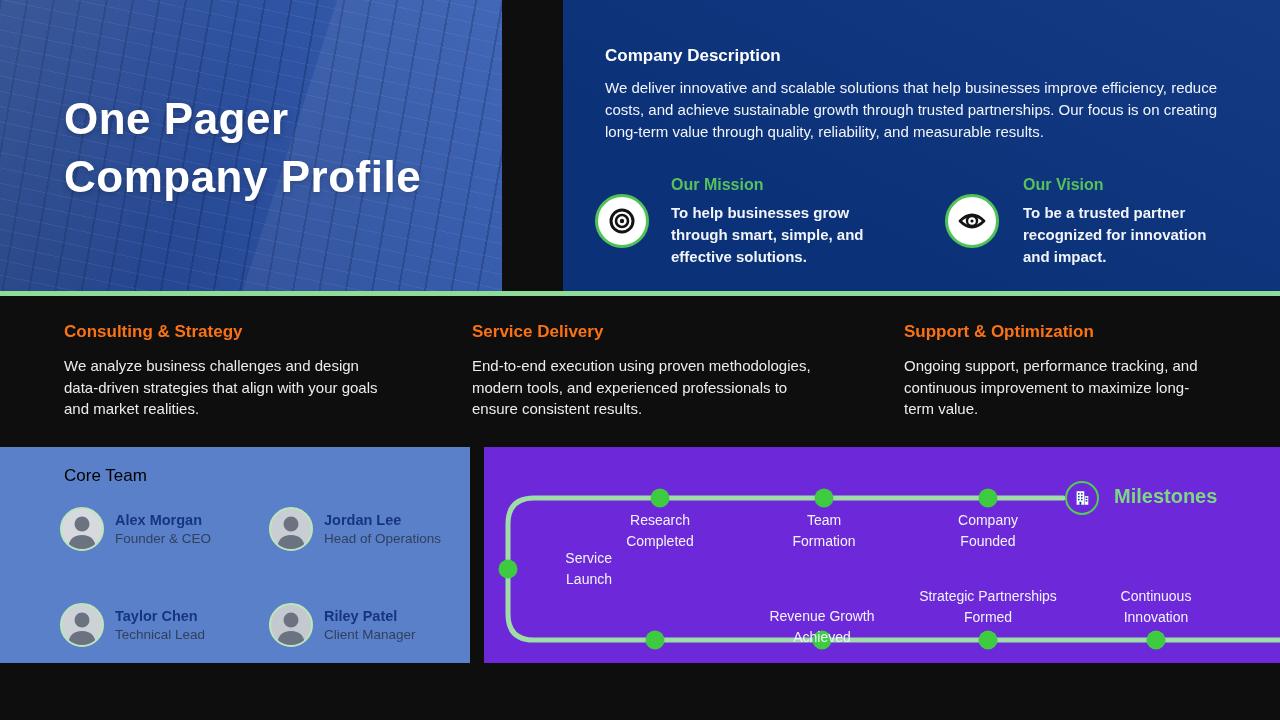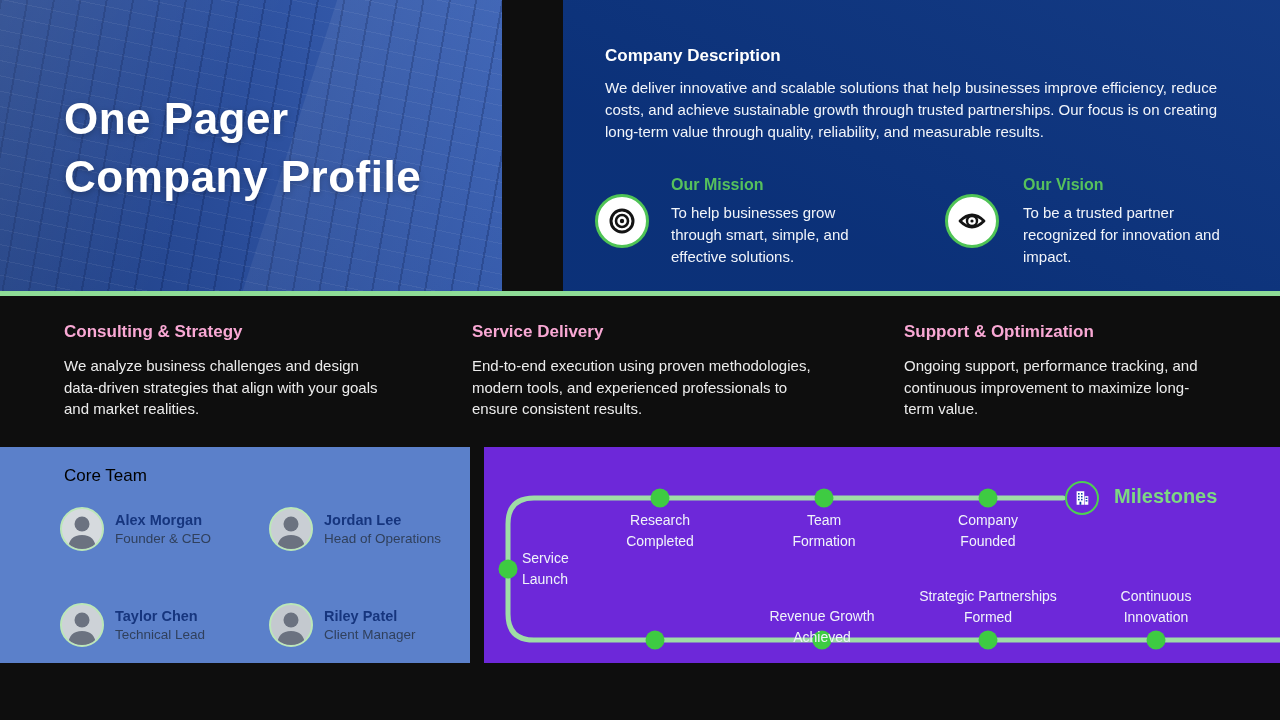--- a/index.html
+++ b/index.html
@@ -50,29 +50,29 @@
     position: absolute; width: 54px; height: 54px; border-radius: 50%;
     background: #ffffff; border: 3px solid #4fc455;
     display: flex; align-items: center; justify-content: center;
   }
   .mv-icon.mission { left: 32px; top: 194px; }
   .mv-icon.vision  { left: 382px; top: 194px; }
   .mv-text { position: absolute; top: 176px; }
   .mv-text.mission { left: 108px; width: 200px; }
   .mv-text.vision  { left: 460px; width: 200px; }
   .mv-heading { font-size: 16px; font-weight: 700; color: #56c15c; margin-bottom: 8px; }
-  .mv-body { font-size: 15px; line-height: 22px; color: #f2f5fa; }
+  .mv-body { font-size: 15px; line-height: 22px; color: #f2f5fa; font-weight: bold; }
 
   
   .divider { position: absolute; left: 0; top: 291px; width: 1280px; height: 5px; background: #8edc96; }
 
   
   .services { position: absolute; left: 0; top: 296px; width: 1280px; height: 151px; background: #0e0e0e; }
   .svc { position: absolute; top: 26px; }
-  .svc-title { font-size: 17px; font-weight: 700; color: #f9a8d4; margin-bottom: 13px; }
+  .svc-title { font-size: 17px; font-weight: 700; color: #f97316; margin-bottom: 13px; }
   .svc-body { font-size: 15px; line-height: 21.5px; color: #ececec; }
 
   
   .team-panel { position: absolute; left: 0; top: 447px; width: 470px; height: 216px; background: #5b80ca; }
   .team-heading { position: absolute; left: 64px; top: 19px; font-size: 17px; font-weight: 400; color: #000000; }
   .team-grid {
     position: absolute; left: 60px; top: 60px;
     display: grid; grid-template-columns: 209px auto; row-gap: 52px;
   }
   .member { display: flex; align-items: center; }
@@ -85,21 +85,21 @@
   .member-name { font-size: 14.5px; font-weight: 700; color: #16357e; }
   .member-role { font-size: 13.5px; color: #30405d; margin-top: 3px; }
 
   
   .ms-panel { position: absolute; left: 484px; top: 447px; width: 796px; height: 216px; background: #6d28d9; overflow: hidden; }
   .ms-svg { position: absolute; left: 0; top: 0; }
   .ms-heading { position: absolute; left: 630px; top: 38px; font-size: 20px; font-weight: 700; color: #7dd882; }
   .ms-label { position: absolute; font-size: 14px; line-height: 21px; color: #f0f4fa; text-align: center; white-space: pre-line; transform: translateX(-50%); width: 190px; }
   .ms-label.top { top: 63px; }
   .ms-label.bottom { top: 139px; }
-  .ms-label.start { left: 38px; top: 101px; text-align: left; transform: none; width: 90px; }
+  .ms-label.start { left: 38px; top: 101px; text-align: right; transform: none; width: 90px; }
   .ms-icon-circle { position: absolute; left: 581px; top: 34px; width: 34px; height: 34px; border-radius: 50%; border: 2.5px solid #4fcf52; display: flex; align-items: center; justify-content: center; }
 </style>
 </head>
 <body>
 
 <div class="slide">
 
   <div class="hero">
     <div class="hero-left">
       <h1 class="hero-title" style="white-space: pre-line;">One Pager

